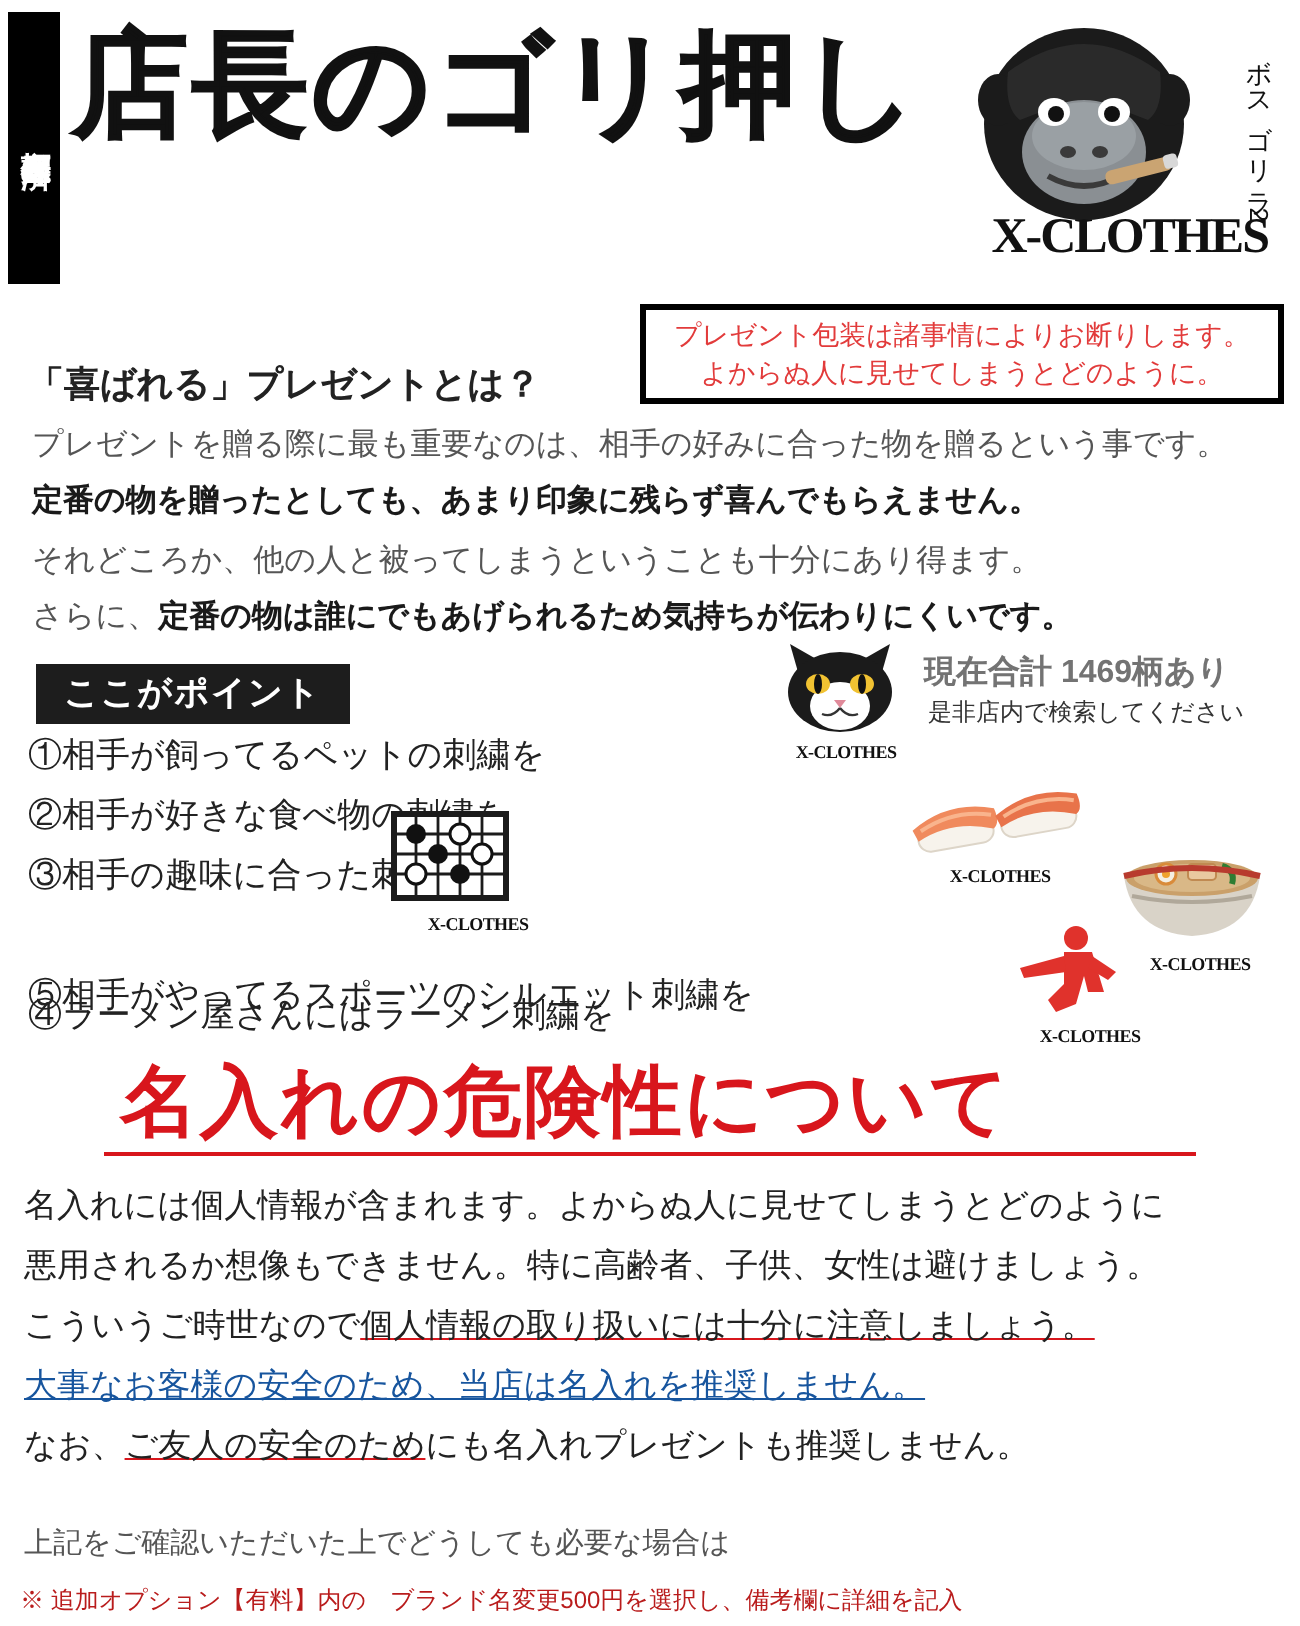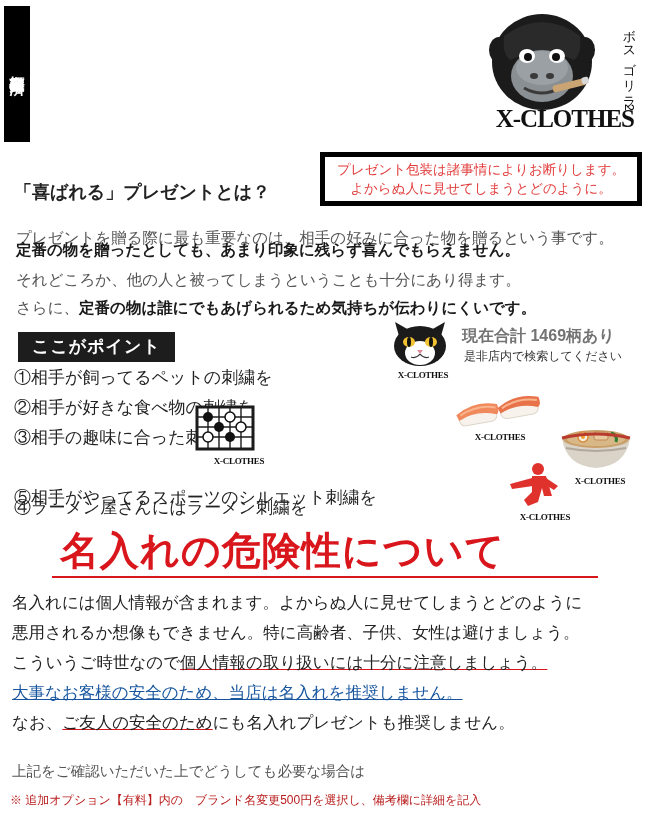--- a/index.html
+++ b/index.html
@@ -97,21 +97,21 @@
     letter-spacing: -1px;
     font-family: "Liberation Serif", serif;
   }
 
   
   .notice-box {
     position: absolute;
     left: 320px;
     top: 152px;
     width: 322px;
-    border: 5px solid #000000;
+    border: 3px solid #000000;
     color: #e23b3b;
     font-size: 13.5px;
     line-height: 19px;
     padding: 3px 4px;
     box-sizing: border-box;
     text-align: center;
   }
 
   
   .sec-q {
@@ -122,21 +122,21 @@
     color: #222;
     font-weight: bold;
   }
   .para {
     position: absolute;
     left: 16px;
     font-size: 15.5px;
     color: #555555;
     white-space: nowrap;
   }
-  .p1 { top: 212px; margin-top: 16px; }
+  .p1 { top: 212px; }
   .p2 { top: 240px; color: #1a1a1a; font-weight: bold; }
   .p3 { top: 270px; }
   .p4 { top: 298px; }
   .p4 b { color: #1a1a1a; }
 
   
   .point-head {
     position: absolute;
     left: 18px;
     top: 332px;
@@ -261,20 +261,21 @@
     font-size: 12px;
     color: #b91c1c;
     white-space: nowrap;
   }
 </style>
 </head>
 <body>
 
 <div class="header">
   <div class="vert-badge">商標登録済み</div>
+  <div class="title-main">店長のゴリ押し</div>
 
   <div class="logo-block">
     <svg class="gorilla" viewBox="0 0 112 106">
       <ellipse cx="56" cy="56" rx="50" ry="48" fill="#1b1b1b"></ellipse>
       <ellipse cx="13" cy="44" rx="10" ry="13" fill="#1b1b1b"></ellipse>
       <ellipse cx="99" cy="44" rx="10" ry="13" fill="#1b1b1b"></ellipse>
       <path d="M18 30 Q56 2 94 30 Q96 48 88 54 Q56 40 24 54 Q16 48 18 30Z" fill="#2a2a2a"></path>
       <ellipse cx="56" cy="70" rx="31" ry="26" fill="#8a8f93"></ellipse>
       <ellipse cx="56" cy="62" rx="26" ry="17" fill="#9aa0a4"></ellipse>
       <ellipse cx="41" cy="50" rx="8" ry="7" fill="#ffffff"></ellipse>

